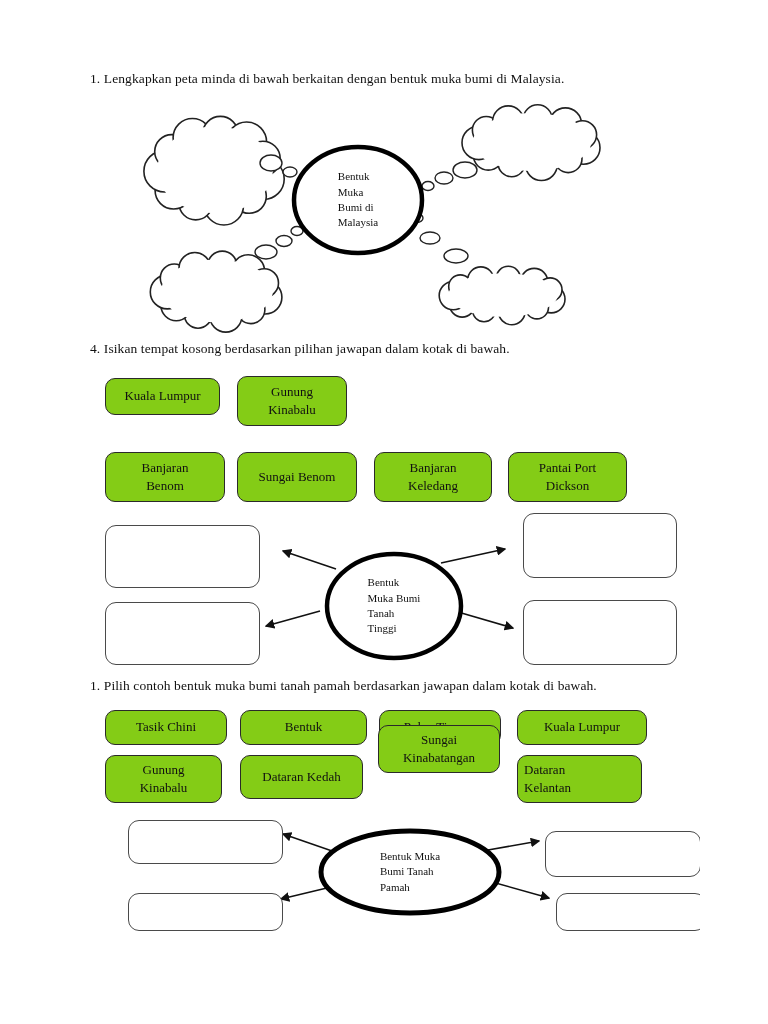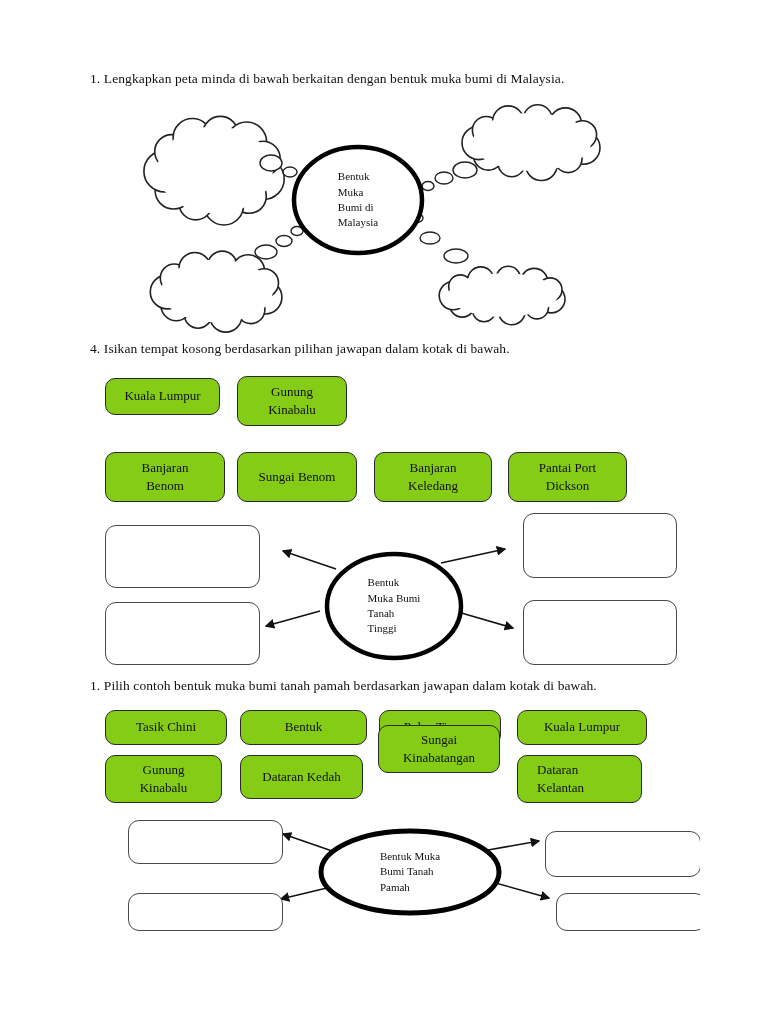--- a/index.html
+++ b/index.html
@@ -9,21 +9,21 @@
   }
   .overlay{position:absolute;left:0;top:0;}
   .instr{
     position:absolute;font-size:13.5px;letter-spacing:.1px;white-space:nowrap;
   }
   .opt{
     position:absolute;border:1.6px solid #2a2a2a;border-radius:10px;background:#84cc16;
     display:flex;align-items:center;justify-content:center;text-align:center;
     font-size:13px;line-height:1.42;white-space:pre-line;box-sizing:border-box;
   }
-  .opt-left{justify-content:flex-start;text-align:left;padding-left:19px;}
+  .opt-left{justify-content:flex-start;text-align:left;padding-left:6px;}
   .blank{
     position:absolute;border:1.4px solid #4a4a4a;border-radius:11px;background:#fff;
     box-sizing:border-box;
   }
   .centerlabel{
     position:absolute;display:flex;align-items:center;justify-content:center;
     text-align:left;font-size:11px;line-height:1.4;white-space:pre-line;
   }
 </style>
 </head>

